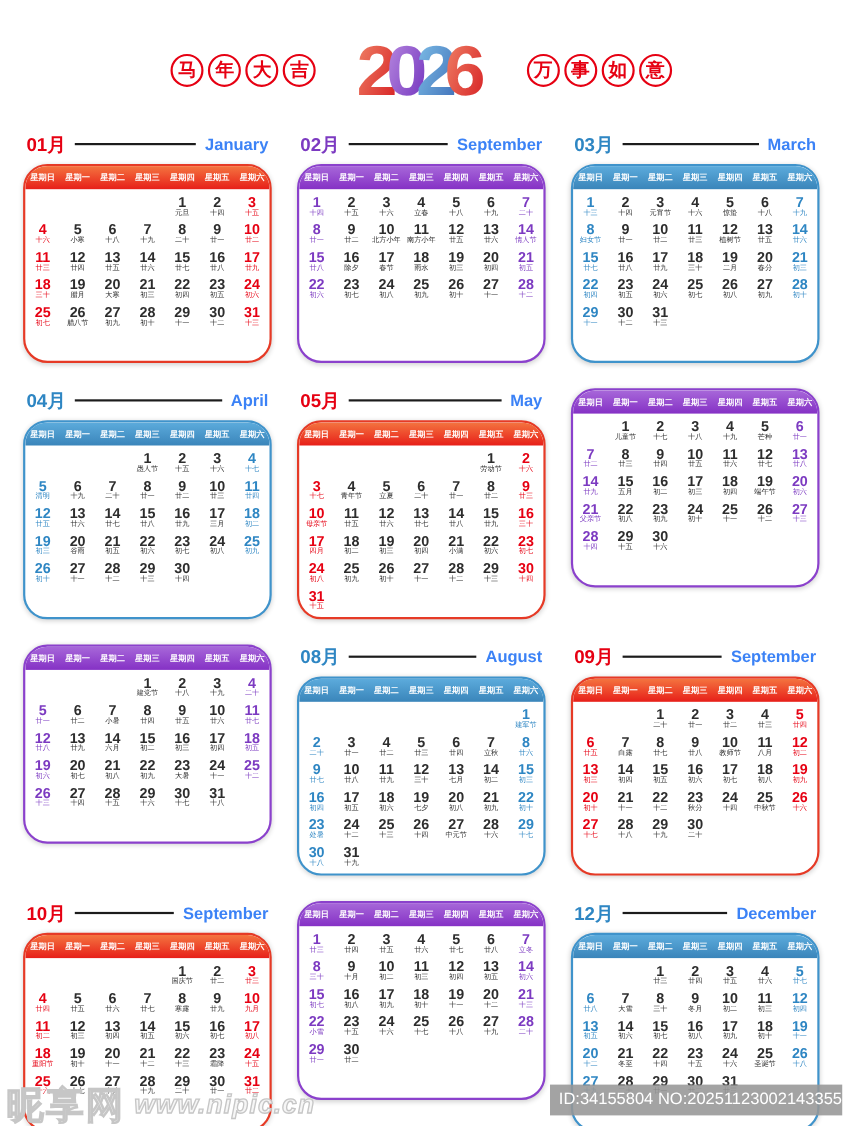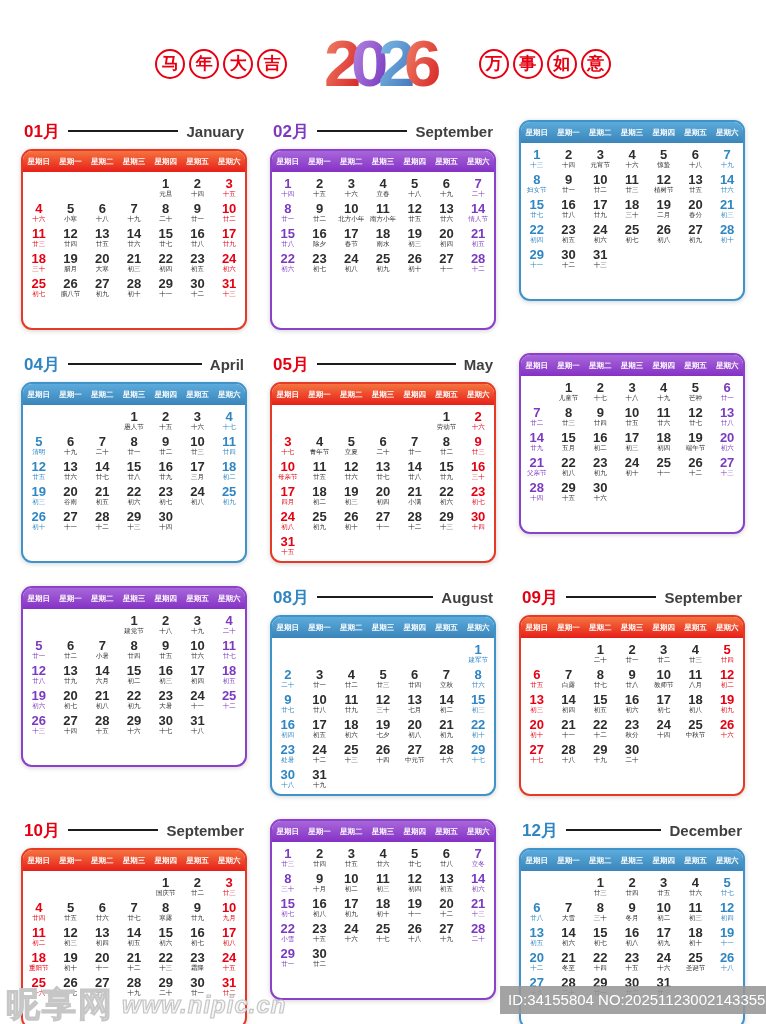--- a/index.html
+++ b/index.html
@@ -21,22 +21,22 @@
   .yg-purple{background-image:linear-gradient(110deg,#b габ,#7031bd);} 
   .yg-purple{background-image:linear-gradient(110deg,#b98be0,#7031bd);}
   .yg-blue{background-image:linear-gradient(110deg,#7fc0e8,#3f6fb8);}
 
   
   #cal-area{position:absolute;left:21px;top:120px;width:724px;
             display:grid;grid-template-columns:repeat(3,226px);column-gap:23px;row-gap:23px;}
   .month-title{display:flex;align-items:center;height:22px;margin-bottom:7px;padding:0 3px;}
   .mnum{font-size:17px;font-weight:bold;}
   .mline{flex:1;height:2px;background:#1c1c1c;margin:0 8px;}
-  .mname{font-size:15px;font-weight:bold;color:#404040;}
-  .box{height:177px;border:2px solid;border-radius:11px;background:#fff;overflow:hidden;
+  .mname{font-size:15px;font-weight:bold;color:#3b82f6;}
+  .box{height:177px;border:2px solid;border-radius:22px;background:#fff;overflow:hidden;
        box-shadow:0 1px 5px rgba(0,0,0,0.18);}
   .band{height:21px;display:grid;grid-template-columns:repeat(7,1fr);align-items:center;}
   .wd{color:#fff;font-size:7.5px;font-weight:bold;text-align:center;white-space:nowrap;}
   .days{display:grid;grid-template-columns:repeat(7,1fr);padding-top:5px;}
   .day{height:25px;text-align:center;color:#2d2d2d;}
   .dnum{display:block;font-size:13px;font-weight:900;line-height:13px;}
   .dlunar{display:block;font-size:6.5px;line-height:8px;white-space:nowrap;}
 
   .t-red   {--accent:#e60012;--b1:#f4743f;--b2:#e71f19;--border:#e63a26;}
   .t-purple{--accent:#7c3ac1;--b1:#a767d9;--b2:#8531c5;--border:#8b41cc;}
@@ -356,20 +356,25 @@
               <span class="dlunar">十一</span>
             </div>
             <div class="day we">
               <span class="dnum">28</span>
               <span class="dlunar">十二</span>
             </div>
           </div>
         </div>
       </div>
       <div class="month t-blue">
+        <div class="month-title">
+          <span class="mnum">03月</span>
+          <div class="mline"></div>
+          <span class="mname">March</span>
+        </div>
         <div class="box">
           <div class="band">
             <span class="wd">星期日</span>
             <span class="wd">星期一</span>
             <span class="wd">星期二</span>
             <span class="wd">星期三</span>
             <span class="wd">星期四</span>
             <span class="wd">星期五</span>
             <span class="wd">星期六</span>
           </div>

